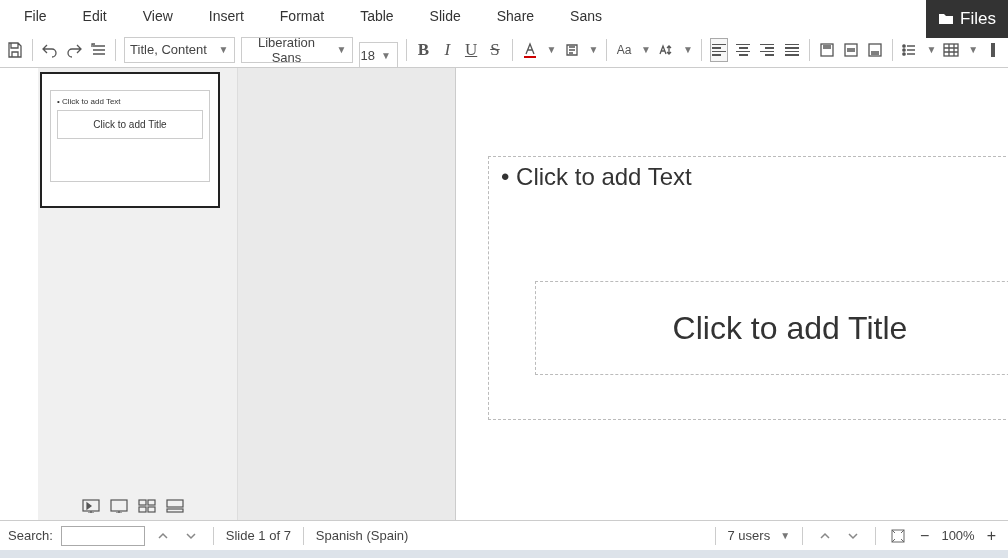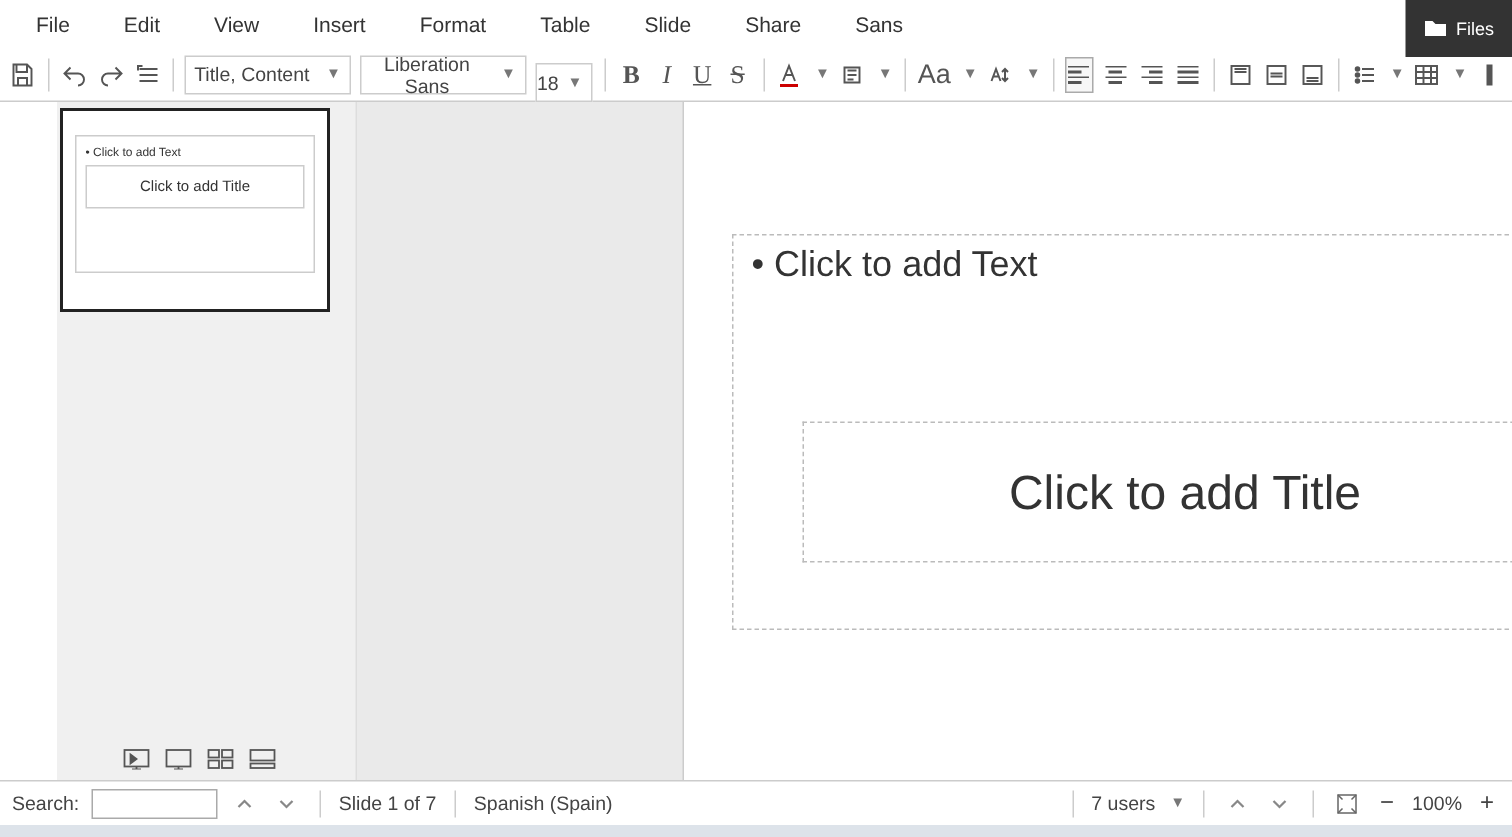--- a/index.html
+++ b/index.html
@@ -1,37 +1,37 @@
 <!DOCTYPE html>
 <html><head>
 <meta charset="utf-8">
 <style>
   * { box-sizing: border-box; margin: 0; padding: 0; }
   html, body { width: 1008px; height: 558px; font-family: Arial, sans-serif; font-size: 13px; color: #333; background: #fff; overflow: hidden; }
   .menubar { display: flex; align-items: center; height: 32px; padding: 0 6px; position: relative; }
   .menubar .menu-item { padding: 6px 18px; cursor: pointer; font-size: 14px; color: #333; }
   .menubar .right-buttons { position: absolute; right: 0; top: 0; display: flex; height: 38px; }
-  .dark-btn { background: #333; color: #fff; display: flex; align-items: center; padding: 0 12px; gap: 6px; font-size: 12px; cursor: pointer; margin-left: 2px; height: 38px; }
+  .dark-btn { background: #333; color: #fff; display: flex; align-items: center; padding: 0 12px; gap: 6px; font-size: 17px; cursor: pointer; margin-left: 2px; height: 38px; }
   .dark-btn svg { fill: #fff; }
   .toolbar { display: flex; align-items: center; height: 36px; padding: 0 6px; gap: 6px; border-bottom: 1px solid #ccc; }
   .tb-btn { width: 24px; height: 24px; display: flex; align-items: center; justify-content: center; cursor: pointer; color: #555; }
   .tb-btn svg { stroke: #555; fill: none; stroke-width: 1.3; }
   .tb-btn.filled svg { fill: #555; stroke: none; }
   .tb-sep { width: 1px; height: 22px; background: #ccc; margin: 0 2px; }
   .tb-select { height: 26px; border: 1px solid #ccc; display: flex; align-items: center; justify-content: center; background: #fff; cursor: pointer; position: relative; font-size: 13px; color: #444; }
   .tb-select .chev { margin-left: auto; padding: 0 6px; color: #777; font-size: 10px; }
   .tb-select .label { flex: 1; text-align: center; }
   .layout-select { width: 150px; }
   .font-select { width: 150px; }
   .size-select { width: 44px; margin-top: 11px; }
   .fmt-b { font-weight: bold; font-family: 'Times New Roman', serif; font-size: 17px; }
   .fmt-i { font-style: italic; font-family: 'Times New Roman', serif; font-size: 17px; }
   .fmt-u { text-decoration: underline; font-family: 'Times New Roman', serif; font-size: 17px; }
   .fmt-s { text-decoration: line-through; font-family: 'Times New Roman', serif; font-size: 17px; }
-  .fmt-aa { font-size: 18px; font-family: Arial; }
+  .fmt-aa { font-size: 12px; font-family: Arial; }
   .tb-icon-sq { width: 24px; height: 24px; border: 1px solid transparent; display: flex; align-items: center; justify-content: center; cursor: pointer; }
   .active-box { border: 1px solid #aaa; background: #f7f7f7; }
   .main { display: flex; height: 452px; padding-left: 38px; }
   .slide-panel { width: 200px; background: #f0f0f0; position: relative; border-right: 1px solid #ddd; }
   .thumb { position: absolute; top: 4px; left: 2px; width: 180px; height: 136px; border: 2px solid #222; background: #fff; padding: 16px 8px 8px 8px; }
   .thumb-inner { border: 1px solid #ccc; width: 160px; height: 92px; margin: 0 auto; padding: 4px 2px; }
   .thumb-text-sm { font-size: 8px; color: #333; padding: 2px 4px; }
   .thumb-text-sm::before { content: "• "; }
   .thumb-title-box { border: 1px solid #ccc; margin: 2px 4px; padding: 8px 2px; text-align: center; font-size: 10px; color: #333; }
   .view-icons { position: absolute; bottom: 4px; left: 44px; display: flex; gap: 10px; }

